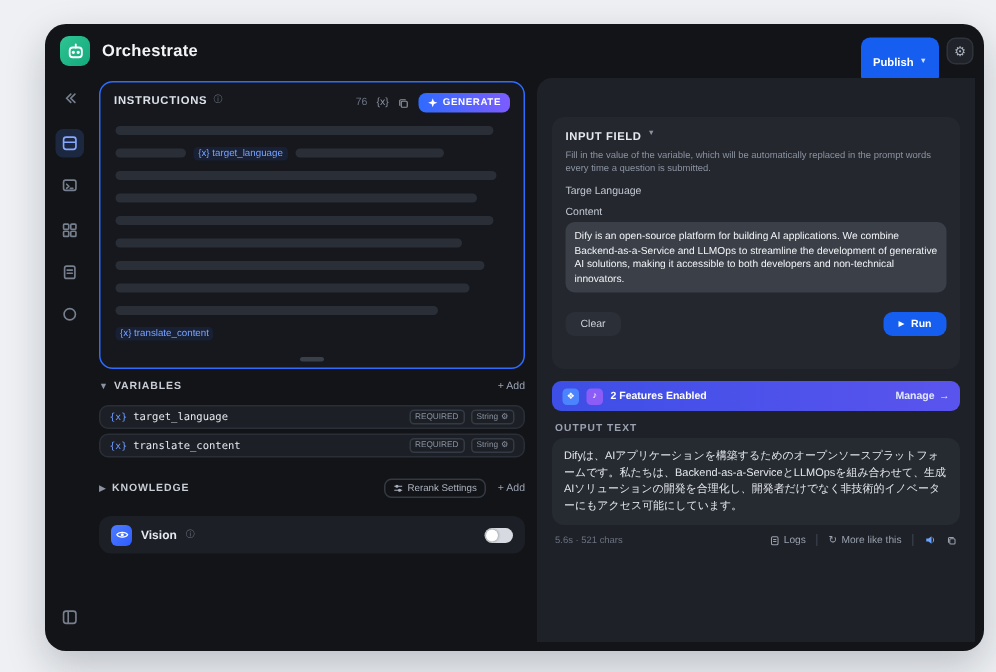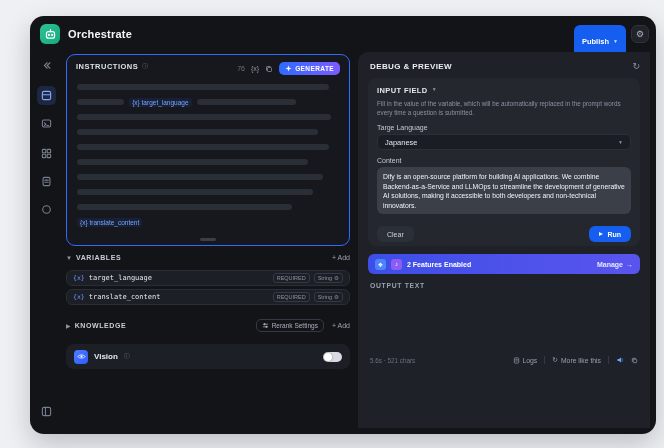--- a/index.html
+++ b/index.html
@@ -275,37 +275,29 @@
         </svg>
     </span>
     <span class="vision-label">Vision</span>
     <span class="info-ic">ⓘ</span>
     <span class="toggle">
         <span class="knob"></span>
       </span>
   </div>
 
   <div class="debug">
-    <div class="dbg-head">
-      <span class="dbg-title">DEBUG &amp; PREVIEW</span>
-      <span class="dbg-refresh">↻</span>
-    </div>
 
     <div class="input-card">
       <div class="if-head">
         <span class="if-title">INPUT FIELD</span>
         <span class="if-caret">▼</span>
       </div>
       <div class="if-desc">Fill in the value of the variable, which will be automatically replaced in the prompt words every time a question is submitted.</div>
 
       <div class="f-label">Targe Language</div>
-      <div class="select">
-        <span class="val">Japanese</span>
-        <span class="car">▼</span>
-      </div>
 
       <div class="f-label">Content</div>
       <textarea class="ta" spellcheck="false" style="">Dify is an open-source platform for building AI applications. We combine Backend-as-a-Service and LLMOps to streamline the development of generative AI solutions, making it accessible to both developers and non-technical innovators.</textarea>
 
       <div class="btn-row">
         <button class="btn-clear">Clear</button>
         <button class="btn-run">
           <span class="play"></span>
           <span>Run</span>
         </button>
@@ -316,20 +308,23 @@
       <span class="chip c1">❖</span>
       <span class="chip c2">♪</span>
       <span class="feat-text">2 Features Enabled</span>
       <span class="feat-manage">
         <span>Manage</span>
         <span>→</span>
       </span>
     </div>
 
     <div class="out-head">OUTPUT TEXT</div>
+    <div class="out-card">
+      <div class="out-text">Difyは、AIアプリケーションを構築するためのオープンソースプラットフォームです。私たちは、Backend-as-a-ServiceとLLMOpsを組み合わせて、生成AIソリューションの開発を合理化し、開発者だけでなく非技術的イノベーターにもアクセス可能にしています。</div>
+    </div>
 
     <div class="out-foot">
       <span class="out-meta">5.6s · 521 chars</span>
       <span class="foot-actions">
         <span class="foot-item">
           <svg width="7" height="7" viewBox="0 0 16 16" fill="none" stroke="currentColor" stroke-width="1.6">
               <rect x="3" y="2" width="10" height="12" rx="2"></rect>
               <line x1="5.5" y1="6" x2="10.5" y2="6"></line>
               <line x1="5.5" y1="9" x2="10.5" y2="9"></line>
             </svg>

